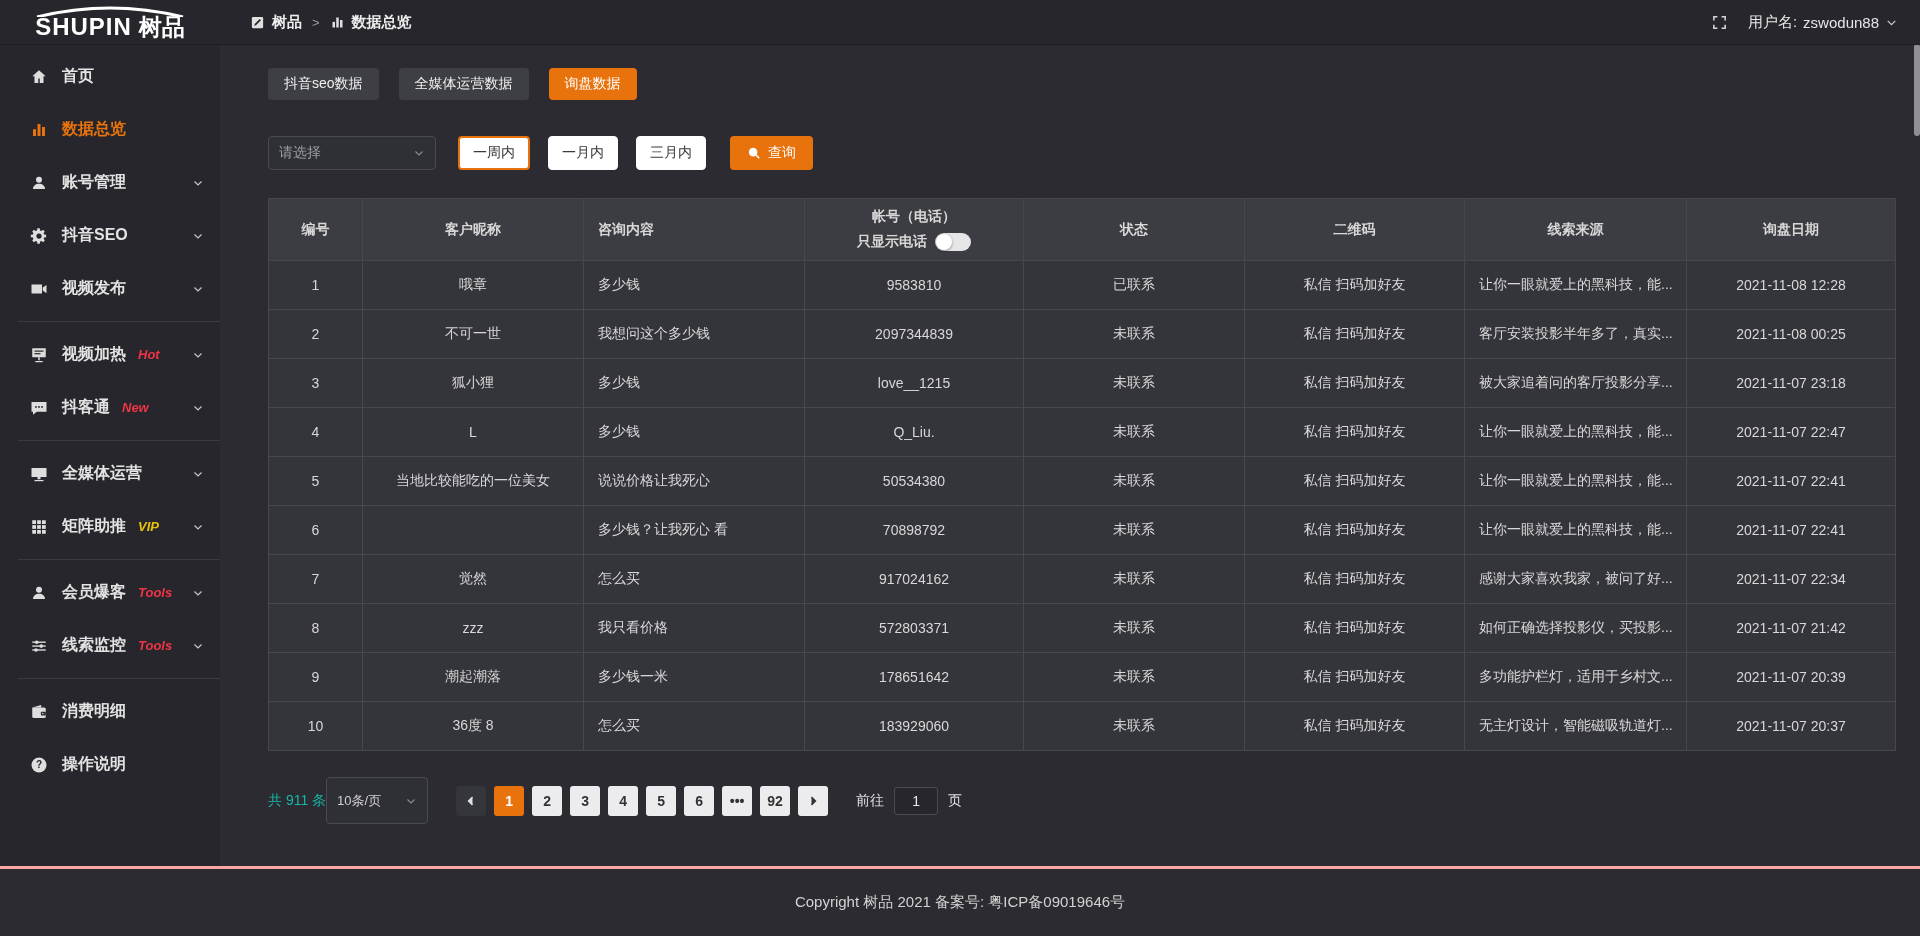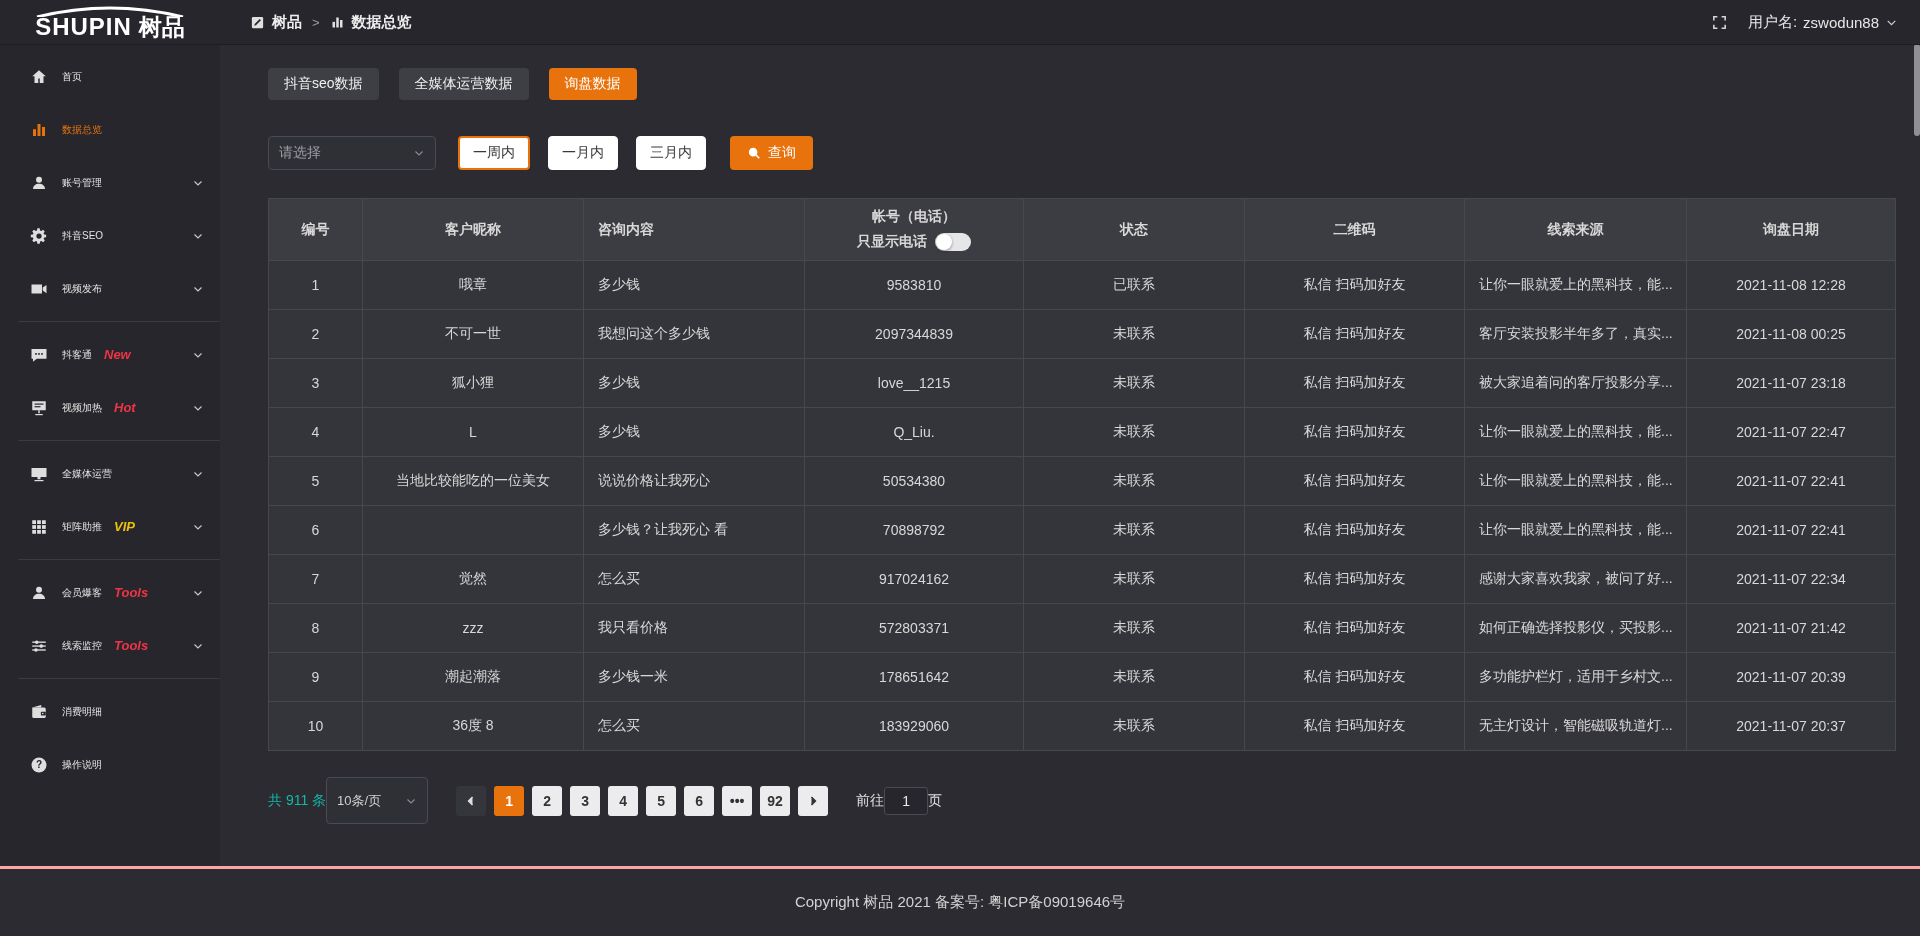--- a/index.html
+++ b/index.html
@@ -33,21 +33,21 @@
   .fs-icon svg{width:100%;height:100%;}
   .user-wrap{display:flex;align-items:center;gap:6px;cursor:pointer;}
   .user-chev{width:13px;height:13px;display:inline-flex;color:#cfcfcf;}
   .user-chev svg{width:100%;height:100%;}
   
   .body{display:flex;height:822px;}
   .sidebar{width:220px;background:#26262c;padding-top:6px;flex:none;}
   .side-item{height:53px;display:flex;align-items:center;padding:0 16px 0 30px;position:relative;cursor:pointer;color:#e3e3e3;}
   .side-item .icon{width:18px;height:18px;margin-right:14px;flex:none;color:#dedede;display:inline-flex;}
   .icon svg{width:100%;height:100%;fill:currentColor;display:block;}
-  .side-label{font-size:10px;white-space:nowrap;}
+  .side-label{font-size:16px;white-space:nowrap;font-weight:bold;}
   .side-item.active{color:var(--accent);}
   .side-item.active .icon{color:var(--accent);}
   .badge{font-size:13px;font-weight:bold;font-style:italic;margin-left:12px;}
   .badge.red{color:var(--badge-red);}
   .badge.yellow{color:var(--badge-yellow);}
   .side-arrow{position:absolute;right:16px;width:12px;height:12px;color:#c8c8c8;display:inline-flex;}
   .side-arrow svg{width:100%;height:100%;}
   .side-divider{height:1px;background:#3a3a41;margin:6px 0 6px 18px;}
   .main{flex:1;background:#2b2b31;padding:24px 25px 0 48px;position:relative;}
   
@@ -76,21 +76,21 @@
   .switch{width:36px;height:18px;background:#e6e6e8;border-radius:9px;position:relative;cursor:pointer;display:inline-block;flex:none;}
   .switch .knob{position:absolute;left:1px;top:1px;width:16px;height:16px;background:#fff;border-radius:50%;box-shadow:0 1px 3px rgba(0,0,0,.4);}
   
   .pagination{margin-top:26px;display:flex;align-items:center;font-size:14px;}
   .pg-total{color:#14b8a6;}
   .pg-size{width:102px;height:47px;background:#2f2f36;border:1px solid #4a4a52;border-radius:4px;display:flex;align-items:center;justify-content:space-between;padding:0 10px;color:#d0d0d0;font-size:13px;margin-right:28px;cursor:pointer;}
   .pg-btn{min-width:30px;height:30px;margin-right:8px;border:none;border-radius:3px;background:#ececee;color:#333;font-size:14px;font-weight:bold;cursor:pointer;display:inline-flex;align-items:center;justify-content:center;padding:0 6px;font-family:inherit;}
   .pg-btn.prev{background:#35353c;color:#e0e0e0;}
   .pg-btn.active{background:var(--accent);color:#fff;}
   .pg-btn .icon{width:12px;height:12px;color:inherit;}
-  .pg-goto{margin-left:20px;display:flex;align-items:center;color:#e0e0e0;}
+  .pg-goto{margin-left:20px;display:flex;align-items:center;gap:10px;color:#e0e0e0;}
   .goto-input{width:44px;height:28px;background:#26262c;border:1px solid #4a4a52;border-radius:3px;color:#e8e8e8;text-align:center;font-size:14px;font-family:inherit;}
   
   footer{height:70px;border-top:3px solid #fca5a5;background:#2b2b31;display:flex;align-items:center;justify-content:center;font-size:15px;color:#d2d2d2;}
   
   .scrollbar{position:absolute;right:0;top:44px;bottom:0;width:6px;}
   .scroll-thumb{width:6px;height:92px;background:#8f8f96;border-radius:3px;}
 </style>
 </head>
 <body>
 
@@ -198,50 +198,50 @@
         <span class="side-arrow">
           <svg viewBox="0 0 24 24" fill="none" stroke="currentColor" stroke-width="2.4">
             <path d="M5 9l7 7 7-7"></path>
           </svg>
         </span>
       </div>
       <div class="side-divider"></div>
       <div class="side-item">
         <span class="icon">
           <svg viewBox="0 0 24 24">
-            <path d="M2 4h20v13H9l-5 4v-4H2z"></path>
-            <g fill="#26262c">
-              <circle cx="8" cy="10.5" r="1.3"></circle>
-              <circle cx="12" cy="10.5" r="1.3"></circle>
-              <circle cx="16" cy="10.5" r="1.3"></circle>
-            </g>
-          </svg>
-        </span>
-        <span class="side-label">抖客通</span>
-        <span class="badge red">New</span>
-        <span class="side-arrow">
-          <svg viewBox="0 0 24 24" fill="none" stroke="currentColor" stroke-width="2.4">
-            <path d="M5 9l7 7 7-7"></path>
-          </svg>
-        </span>
-      </div>
-      <div class="side-item">
-        <span class="icon">
-          <svg viewBox="0 0 24 24">
             <path d="M3 3h18v12H3z"></path>
             <rect x="11" y="15" width="2" height="4"></rect>
             <rect x="7" y="20" width="10" height="1.6"></rect>
             <g fill="#26262c">
               <rect x="6" y="6" width="12" height="1.6"></rect>
               <rect x="6" y="9.5" width="8" height="1.6"></rect>
             </g>
           </svg>
         </span>
         <span class="side-label">视频加热</span>
         <span class="badge red">Hot</span>
+        <span class="side-arrow">
+          <svg viewBox="0 0 24 24" fill="none" stroke="currentColor" stroke-width="2.4">
+            <path d="M5 9l7 7 7-7"></path>
+          </svg>
+        </span>
+      </div>
+      <div class="side-item">
+        <span class="icon">
+          <svg viewBox="0 0 24 24">
+            <path d="M2 4h20v13H9l-5 4v-4H2z"></path>
+            <g fill="#26262c">
+              <circle cx="8" cy="10.5" r="1.3"></circle>
+              <circle cx="12" cy="10.5" r="1.3"></circle>
+              <circle cx="16" cy="10.5" r="1.3"></circle>
+            </g>
+          </svg>
+        </span>
+        <span class="side-label">抖客通</span>
+        <span class="badge red">New</span>
         <span class="side-arrow">
           <svg viewBox="0 0 24 24" fill="none" stroke="currentColor" stroke-width="2.4">
             <path d="M5 9l7 7 7-7"></path>
           </svg>
         </span>
       </div>
       <div class="side-divider"></div>
       <div class="side-item">
         <span class="icon">
           <svg viewBox="0 0 24 24">

